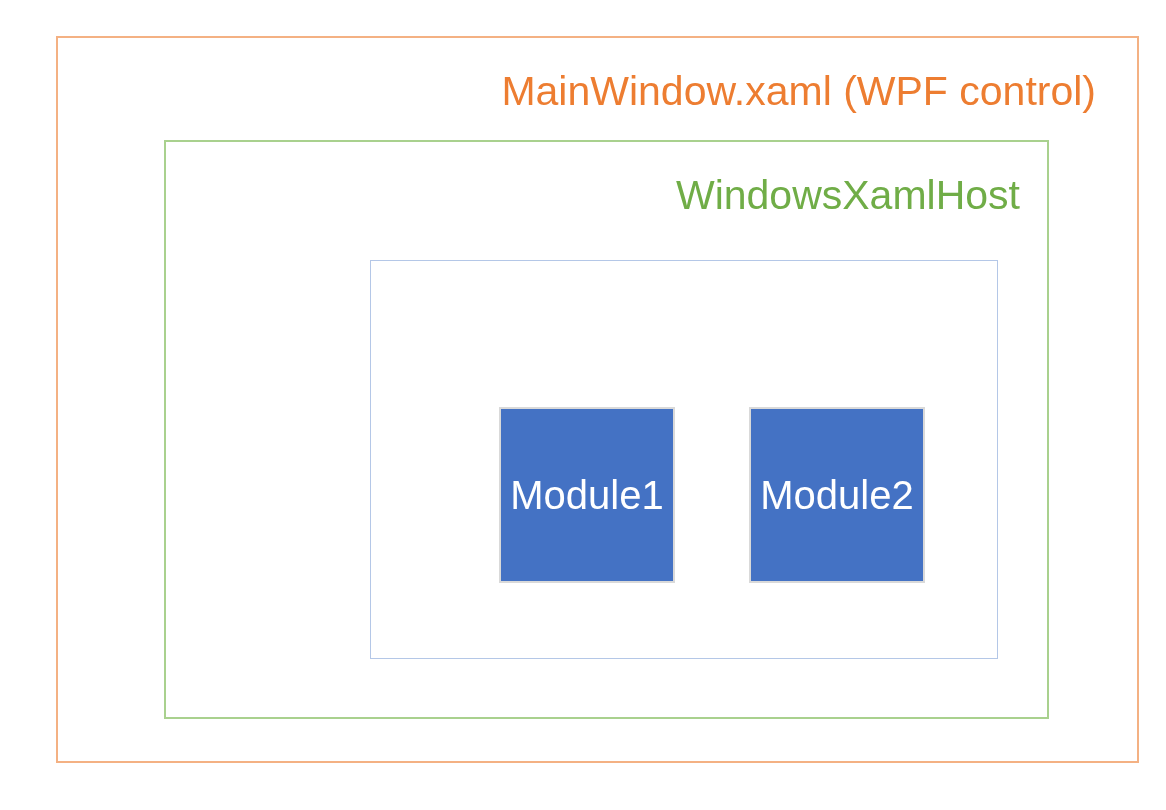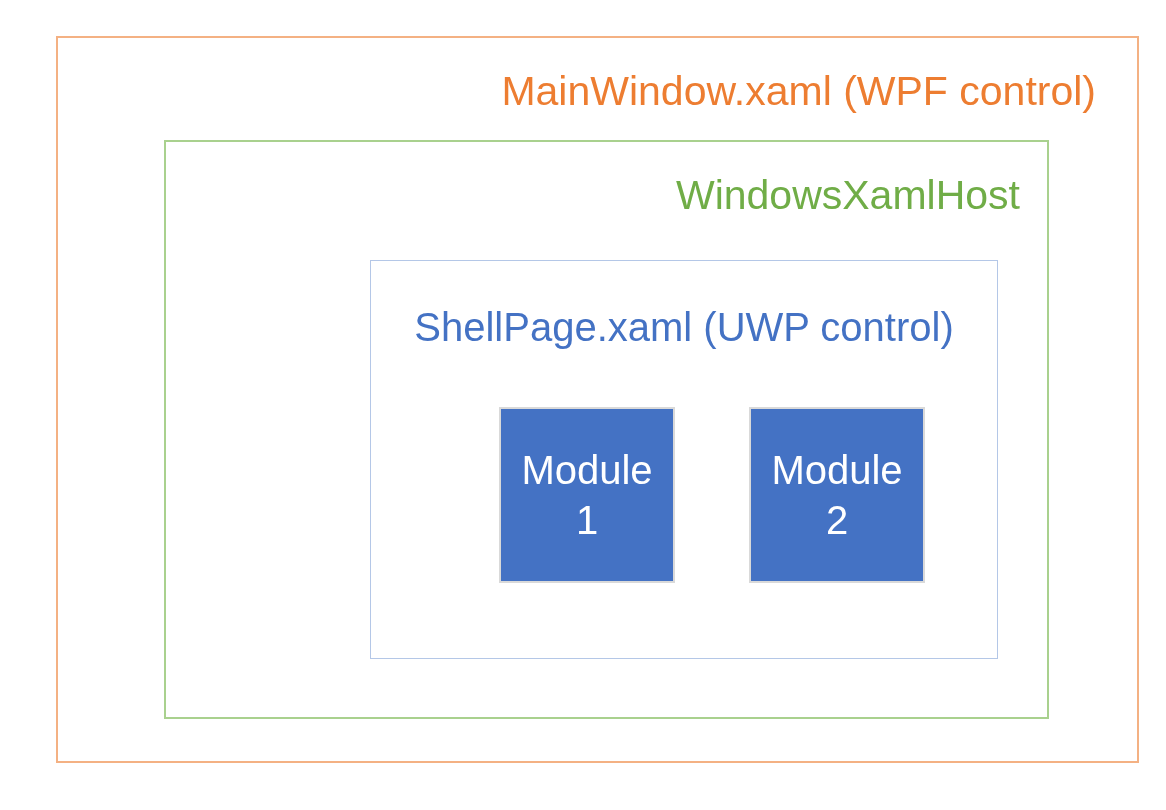--- a/index.html
+++ b/index.html
@@ -64,21 +64,21 @@
   }
   .module {
     position: absolute;
     top: 407px;
     width: 176px;
     height: 176px;
     background: #4472C4;
     border: 2px solid #D9D9D9;
     box-sizing: border-box;
     display: flex;
-    flex-direction: column;
+    flex-direction: row;
     align-items: center;
     justify-content: center;
     color: #ffffff;
     font-size: 40px;
     line-height: 1.25;
     text-align: right;
   }
   .module-1 { left: 499px; }
   .module-2 { left: 749px; }
 </style>
@@ -87,21 +87,20 @@
 
 <div class="canvas">
 
   <div class="box box-outer"></div>
   <div class="diagram-label label-outer">MainWindow.xaml (WPF control)</div>
 
   <div class="box box-host"></div>
   <div class="diagram-label label-host">WindowsXamlHost</div>
 
   <div class="box box-shell"></div>
-  <div class="diagram-label label-shell">ShellPage.xaml (UWP control)</div>
 
   <div class="module module-1">
     <span>Module</span>
     <span>1</span>
   </div>
 
   <div class="module module-2">
     <span>Module</span>
     <span>2</span>
   </div>

